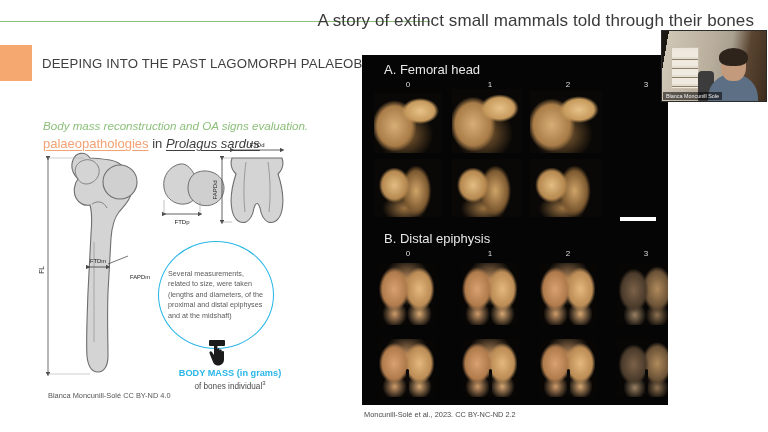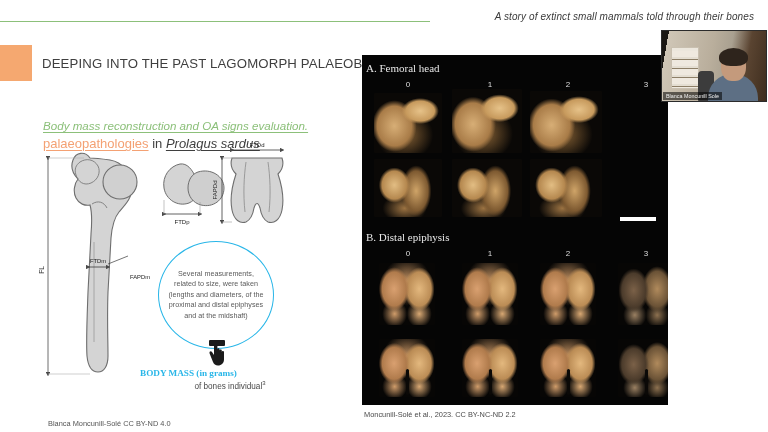--- a/index.html
+++ b/index.html
@@ -22,22 +22,21 @@
     left: 0;
     top: 21px;
     width: 430px;
     height: 1px;
     background: #8CC07A;
   }
   #header-title {
     position: absolute;
     right: 14px;
     top: 11px;
-    font-size: 10px;
-    font-style: italic;
+    font-size: 17px;
     color: #3a3a3a;
     letter-spacing: 0.1px;
     white-space: nowrap;
   }
 
   
   #orange-block {
     position: absolute;
     left: 0;
     top: 45px;
@@ -75,21 +74,20 @@
     text-decoration: underline;
     text-underline-offset: 2px;
   }
   #green-line {
     position: absolute;
     left: 43px;
     top: 119px;
     font-size: 11.6px;
     font-style: italic;
     color: #8CC07A;
-    text-decoration: underline;
     text-decoration-color: #8CC07A;
     text-underline-offset: 2px;
     white-space: nowrap;
   }
 
   
   #bone-figure {
     position: absolute;
     left: 28px;
     top: 142px;
@@ -110,76 +108,75 @@
     box-sizing: border-box;
     display: flex;
     align-items: center;
     justify-content: center;
     background: #ffffff;
   }
   #callout-text {
     font-size: 7.2px;
     line-height: 1.45;
     color: #5a5a5a;
-    text-align: center;
+    text-align: left;
     padding: 0 9px;
   }
   #hand-icon {
     position: absolute;
     left: 206px;
     top: 340px;
     width: 22px;
     height: 26px;
   }
   #bodymass-label {
     position: absolute;
     left: 140px;
     top: 368px;
     width: 180px;
+    text-align: center;
     font-size: 9.2px;
     font-weight: bold;
     color: #29B6E8;
-    font-family: Liberation Serif, serif;
   }
   #bodymass-sub {
     position: absolute;
     left: 140px;
     top: 380px;
     width: 180px;
     text-align: center;
     font-size: 8.2px;
     color: #4a4a4a;
   }
   #bodymass-sub sup { font-size: 6px; }
 
   #left-credit {
     position: absolute;
     left: 48px;
-    top: 419px;
+    top: 391px;
     font-size: 7.4px;
     color: #555555;
     white-space: nowrap;
   }
 
   
   #figure-panel {
     position: absolute;
     left: 362px;
     top: 55px;
     width: 306px;
     height: 350px;
     background: #050505;
     overflow: hidden;
   }
   .panel-label {
     position: absolute;
-    left: 4px;
-    font-size: 11px;
+    left: 22px;
+    font-size: 13px;
     color: #e8e8e8;
-    font-family: Liberation Serif, serif;
   }
   #panel-a-label { top: 7px; }
   #panel-b-label { top: 176px; }
 
   .col-numbers {
     position: absolute;
     left: 0;
     width: 306px;
     height: 12px;
   }

